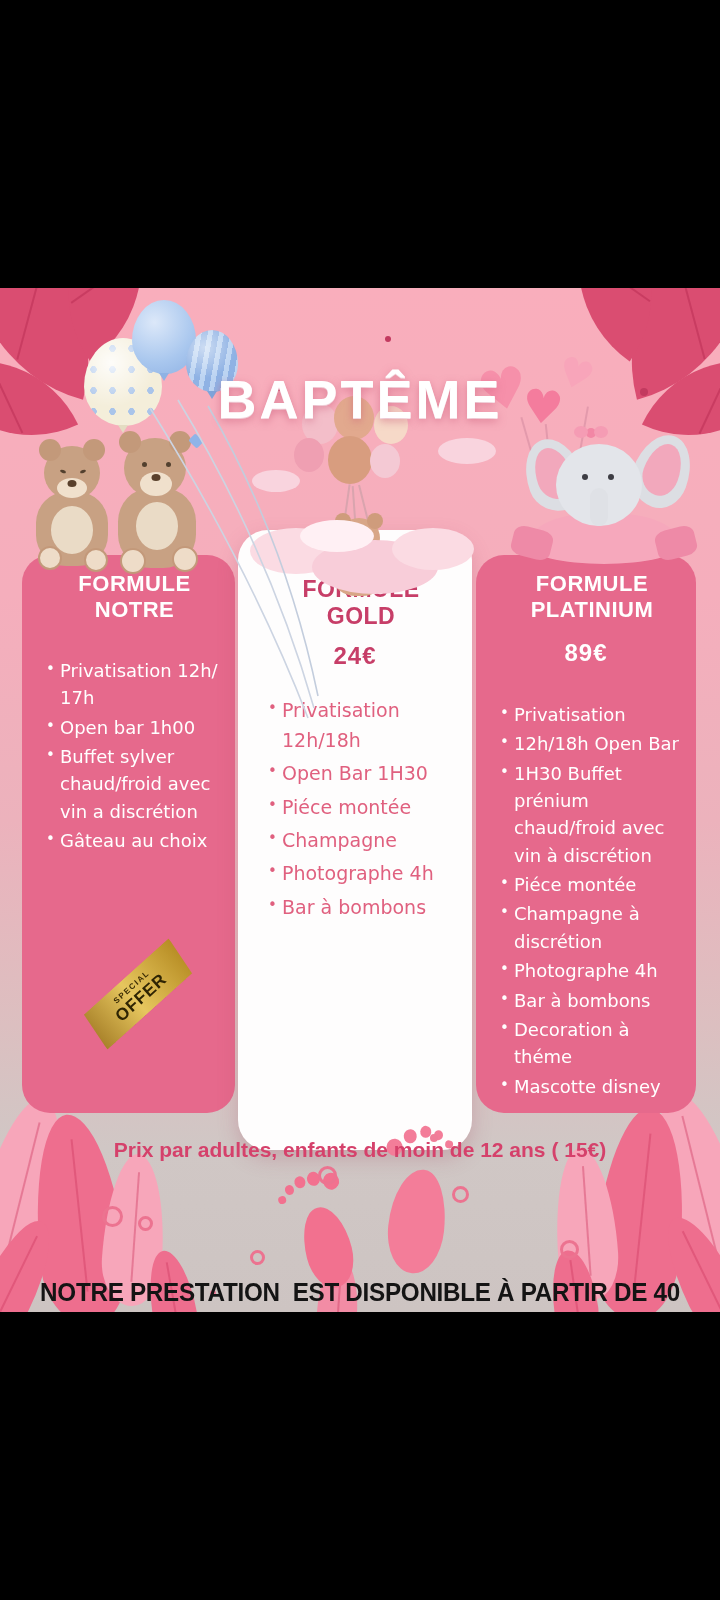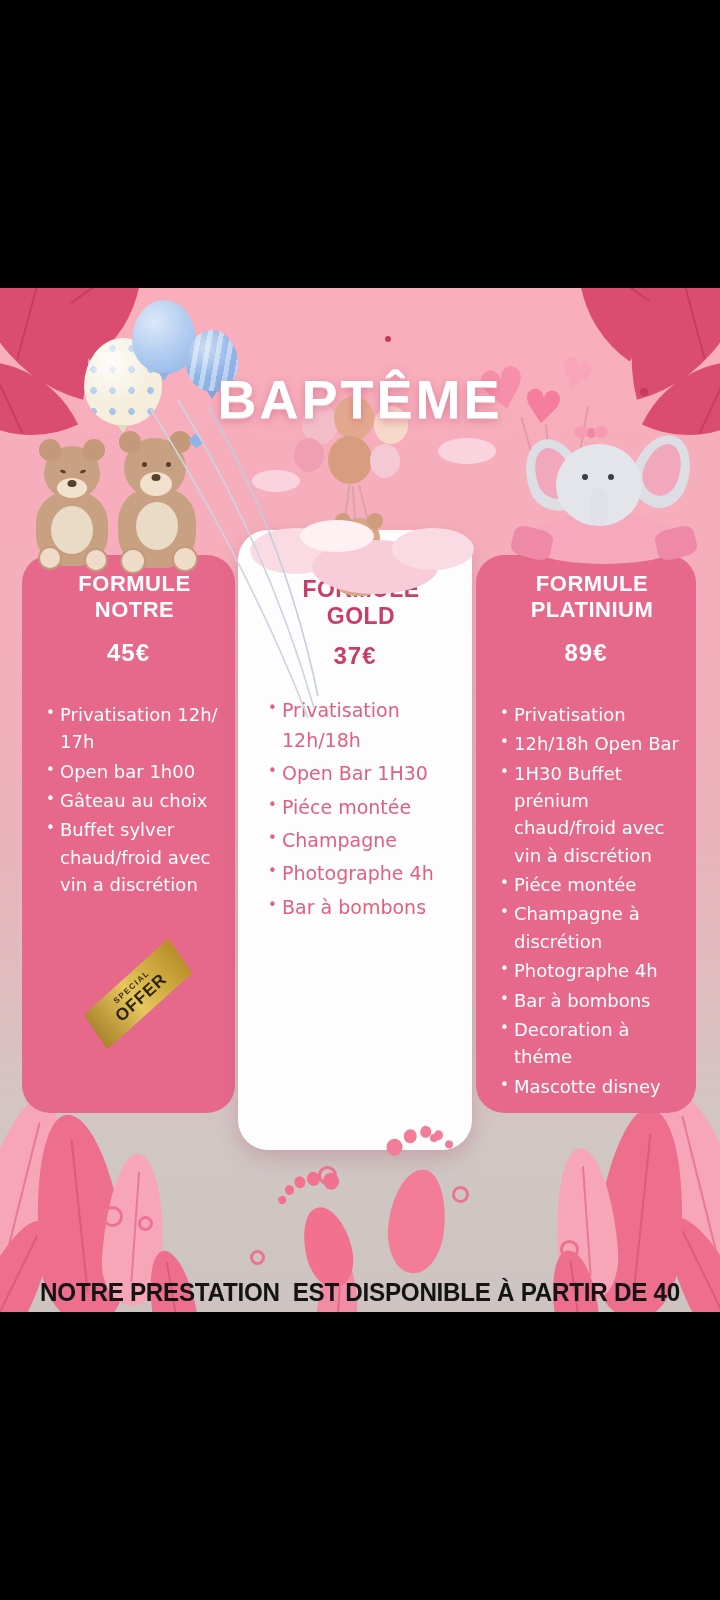--- a/index.html
+++ b/index.html
@@ -285,39 +285,38 @@
       <div class="part e-banner"></div>
       <div class="part e-head"></div>
       <div class="part e-bow"></div>
     </div>
 
     <section class="card card-pink card-left">
       <h2 class="plan-name">
         <span>FORMULE</span>
         <span>NOTRE</span>
       </h2>
-      <div class="plan-price">45€</div>
       <ul class="features">
           <li>Privatisation 12h/ 17h</li>
           <li>Open bar 1h00</li>
+          <li>Buffet sylver chaud/froid avec vin a discrétion</li>
           <li>Gâteau au choix</li>
-          <li>Buffet sylver chaud/froid avec vin a discrétion</li>
         </ul>
       <div class="ribbon">
         <span class="ribbon-small">SPECIAL</span>
         <span class="ribbon-big">OFFER</span>
       </div>
     </section>
 
     <section class="card card-white">
       <h2 class="plan-name">
         <span>FORMULE</span>
         <span>GOLD</span>
       </h2>
-      <div class="plan-price">37€</div>
+      <div class="plan-price">24€</div>
       <ul class="features">
           <li>Privatisation 12h/18h</li>
           <li>Open Bar 1H30</li>
           <li>Piéce montée</li>
           <li>Champagne</li>
           <li>Photographe 4h</li>
           <li>Bar à bombons</li>
         </ul>
     </section>
 
@@ -371,15 +370,16 @@
 
     <div class="d ring r1"></div>
     <div class="d ring r2"></div>
     <div class="d ring r3"></div>
     <div class="d ring r4"></div>
     <div class="d ring r5"></div>
     <div class="d ring r6"></div>
     <div class="d pdot pd1"></div>
     <div class="d pdot pd2"></div>
 
+    <div class="note">Prix par adultes, enfants de moin de 12 ans ( 15€)</div>
     <div class="banner">NOTRE PRESTATION  EST DISPONIBLE À PARTIR DE 40 ADULTES</div>
   </div>
 </div>
 
 </body></html>

